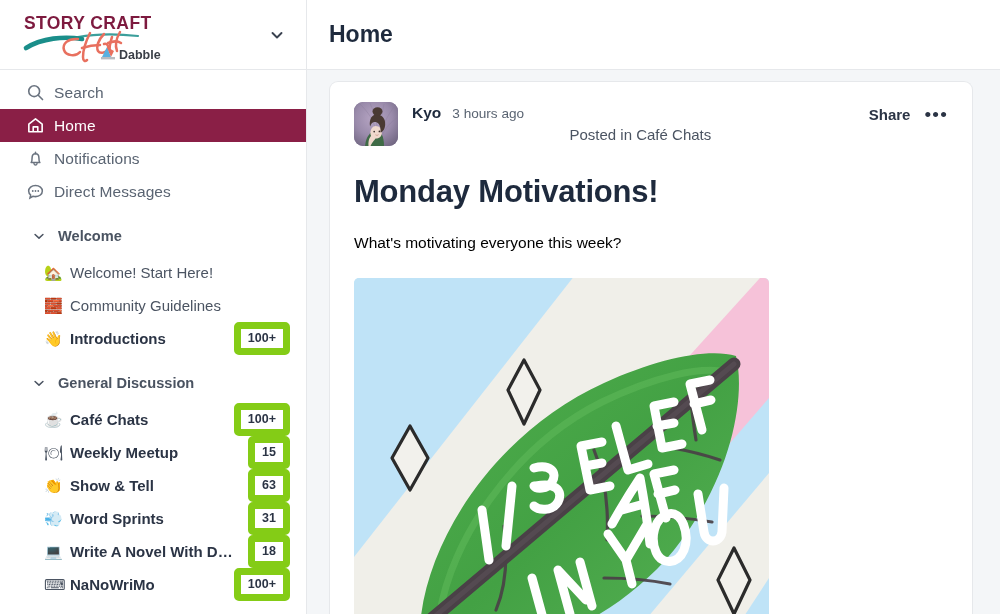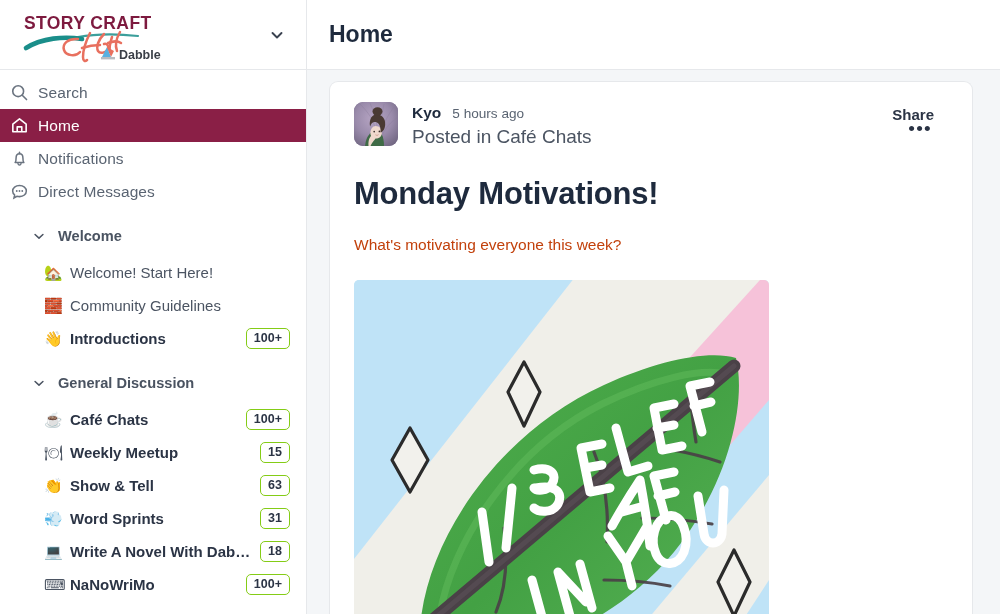--- a/index.html
+++ b/index.html
@@ -31,21 +31,21 @@
   .sb-chevron {
     width: 30px; height: 30px;
     display: flex; align-items: center; justify-content: center;
     flex: 0 0 30px; cursor: pointer;
   }
 
   .sb-scroll { flex: 1 1 auto; overflow: hidden; padding-top: 6px; }
 
   .nav-row {
     height: 33px; display: flex; align-items: center;
-    padding-left: 10px; cursor: pointer;
+    padding-left: 26px; cursor: pointer;
     color: #5a6472; font-size: 15.5px;
   }
   .nav-row .ico { width: 28px; flex:0 0 28px; display:flex; align-items:center; }
   .nav-row .lbl { font-size: 15.5px; letter-spacing: .1px; }
   .nav-row.active { background: #8a1f46; color: #ffffff; }
 
   .sec-head {
     height: 40px; display: flex; align-items: center;
     padding-left: 32px; margin-top: 8px;
     color: #4a5361; font-size: 14.6px; font-weight: bold;
@@ -63,21 +63,21 @@
     font-size: 15px; line-height: 1;
     display: flex; align-items: center;
   }
   .chan-row .nm {
     font-size: 15px; white-space: nowrap; overflow: hidden;
     text-overflow: ellipsis; flex: 1 1 auto;
   }
   .chan-row.unread .nm { font-weight: bold; color: #2b3445; }
   .badge {
     flex: 0 0 auto; margin-left: 8px;
-    border: 1px solid #84cc16; border-radius: 5px;
+    border: 7px solid #84cc16; border-radius: 5px;
     background: #fff; color: #2b3445;
     font-size: 12.5px; font-weight: bold;
     padding: 3px 7px; line-height: 1;
   }
 
   
   #main {
     flex: 1 1 auto; height: 614px;
     background: #f4f6f8;
     display: flex; flex-direction: column; overflow: hidden;
@@ -103,36 +103,36 @@
   .post-head { display: flex; align-items: flex-start; }
   .avatar {
     width: 44px; height: 44px; flex: 0 0 44px;
     border-radius: 9px; overflow: hidden;
     background: #8d7fa0; margin-right: 14px;
   }
   .meta { flex: 1 1 auto; padding-top: 2px; }
   .meta-line1 { display: flex; align-items: baseline; }
   .author { font-size: 15.5px; font-weight: bold; color: #1e2a3d; }
   .ago { font-size: 13.6px; color: #5a6472; margin-left: 11px; }
-  .posted-in { font-size: 19px; color: #4b5462; margin-top: 4px; }
-  .head-actions { display: flex; align-items: center; padding-top: 4px; flex-direction: column; }
+  .posted-in { font-size: 15px; color: #4b5462; margin-top: 4px; text-align: center; }
+  .head-actions { display: flex; align-items: center; padding-top: 4px; }
   .share-btn {
     font-size: 15px; font-weight: bold; color: #2b3445;
     cursor: pointer; margin-right: 14px;
   }
   .dots-btn {
     cursor: pointer; color: #2b3445;
     font-size: 19px; line-height: 12px; letter-spacing: 1.2px;
   }
 
   .post-title {
     font-size: 31px; font-weight: bold; color: #1e2a3d;
     margin-top: 28px; letter-spacing: -.2px;
   }
-  .post-body { font-size: 15.5px; color: #c2410c; margin-top: 24px; }
+  .post-body { font-size: 15.5px; color: #000000; margin-top: 24px; }
 
   .post-image {
     margin-top: 26px;
     width: 415px; height: 415px;
     border-radius: 5px; overflow: hidden;
     background: #cde9f8;
   }
   .post-image svg { display: block; }
 </style>
 </head>
@@ -321,21 +321,21 @@
               <ellipse cx="23.5" cy="9.5" rx="5" ry="4.2" fill="#4a3a33"></ellipse>
               <path d="M14.5 44 C14 38 16 34 19 32.5 C21 31.5 22.5 33 22 35 C21.5 37.5 19 39 16.5 44 Z" fill="#f0d9cd"></path>
               <circle cx="20.2" cy="29.6" r="0.85" fill="#3a2f2b"></circle>
               <circle cx="25.4" cy="29.4" r="0.85" fill="#3a2f2b"></circle>
               <path d="M21.8 33 C22.6 33.6 23.6 33.5 24.2 32.9" stroke="#c98f84" stroke-width="0.8" fill="none" stroke-linecap="round"></path>
             </svg>
           </div>
           <div class="meta">
             <div class="meta-line1">
               <span class="author">Kyo</span>
-              <span class="ago">5 hours ago</span>
+              <span class="ago">3 hours ago</span>
             </div>
             <div class="posted-in">Posted in Café Chats</div>
           </div>
           <div class="head-actions">
             <span class="share-btn">Share</span>
             <span class="dots-btn">•••</span>
           </div>
         </div>
 
         <h2 class="post-title">Monday Motivations!</h2>

